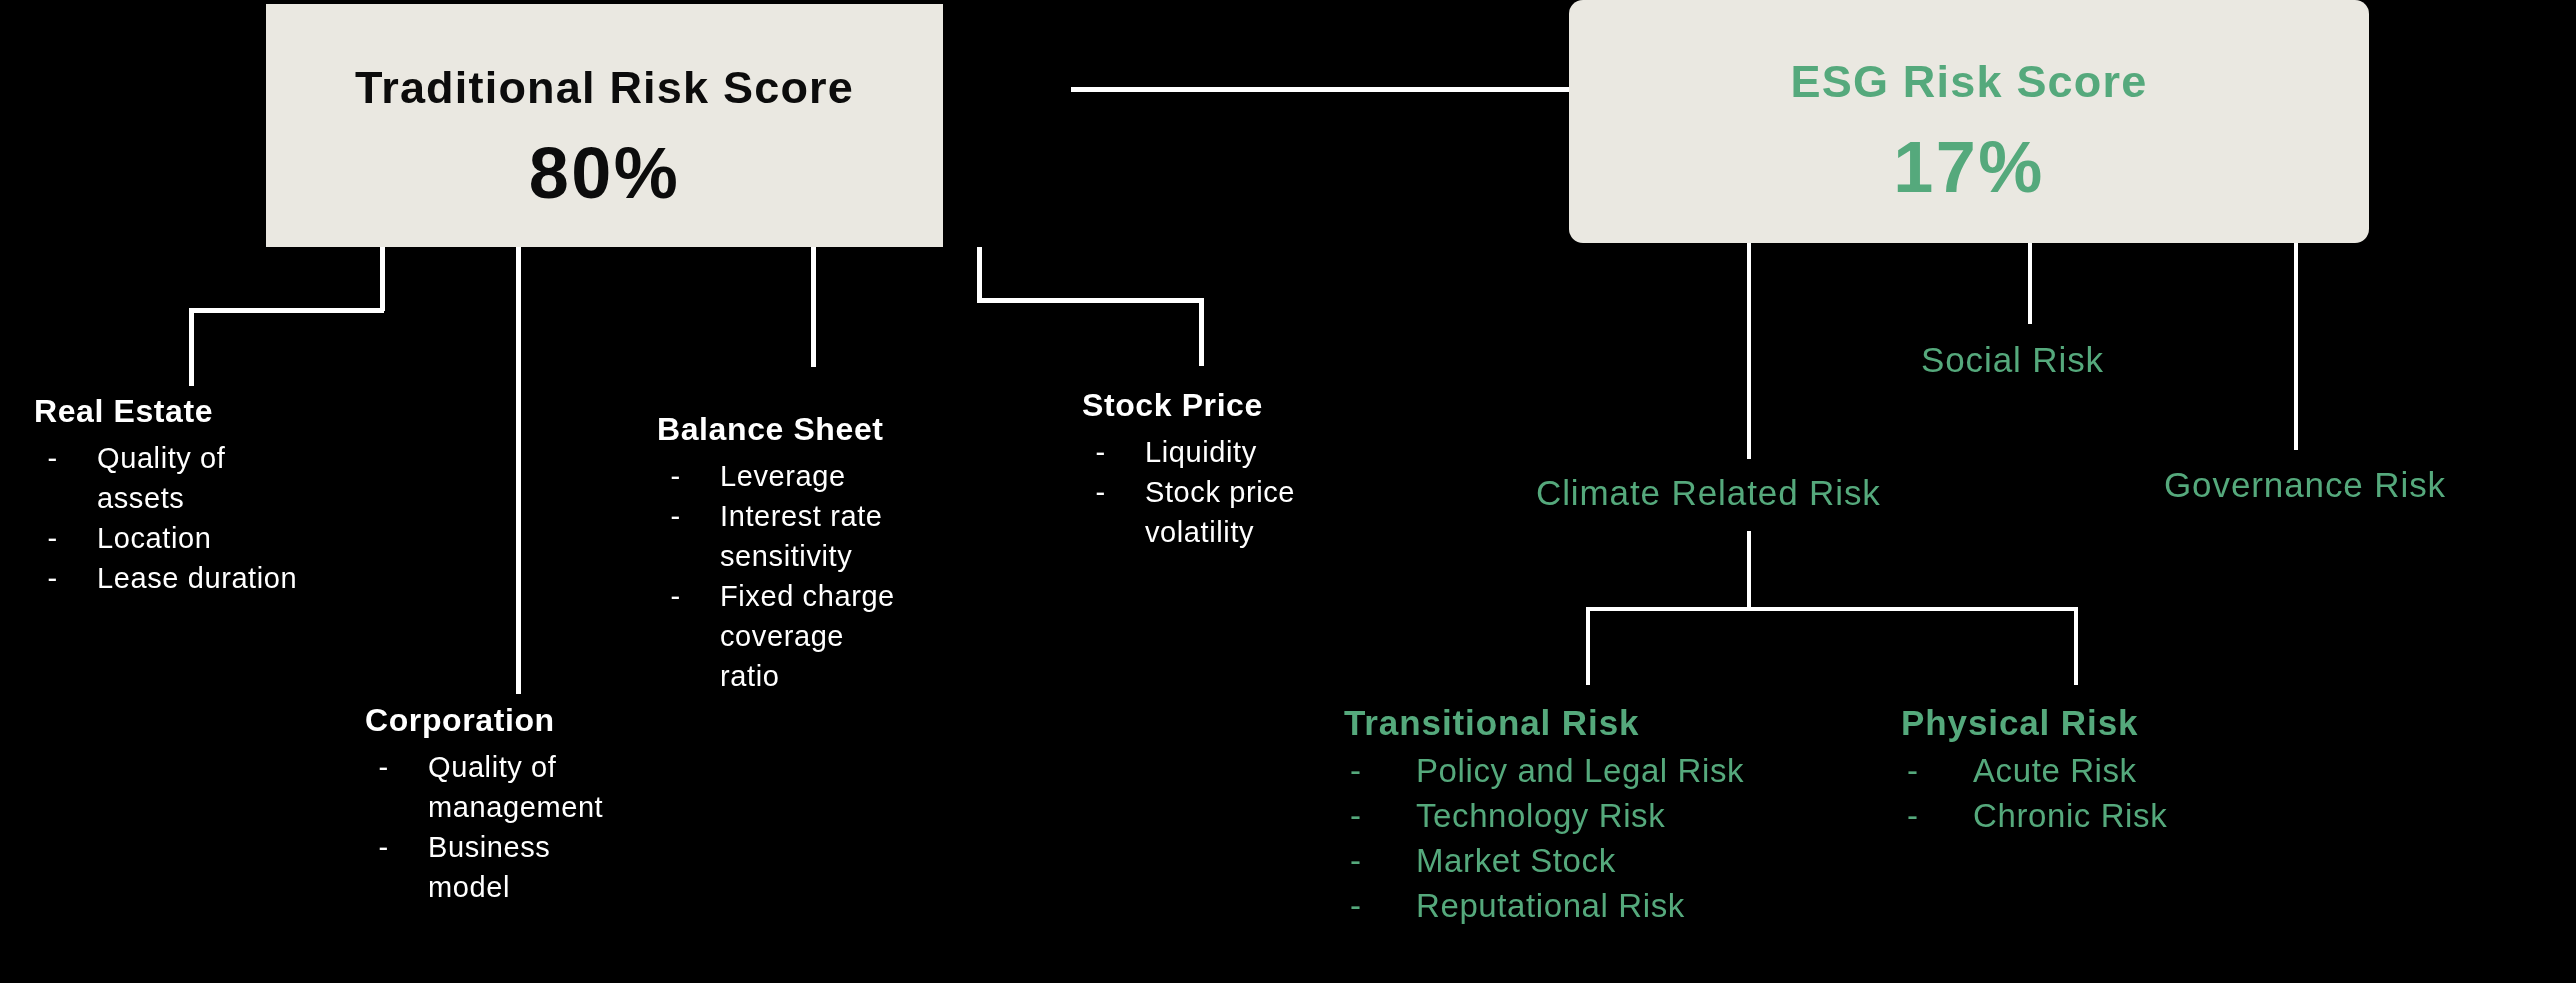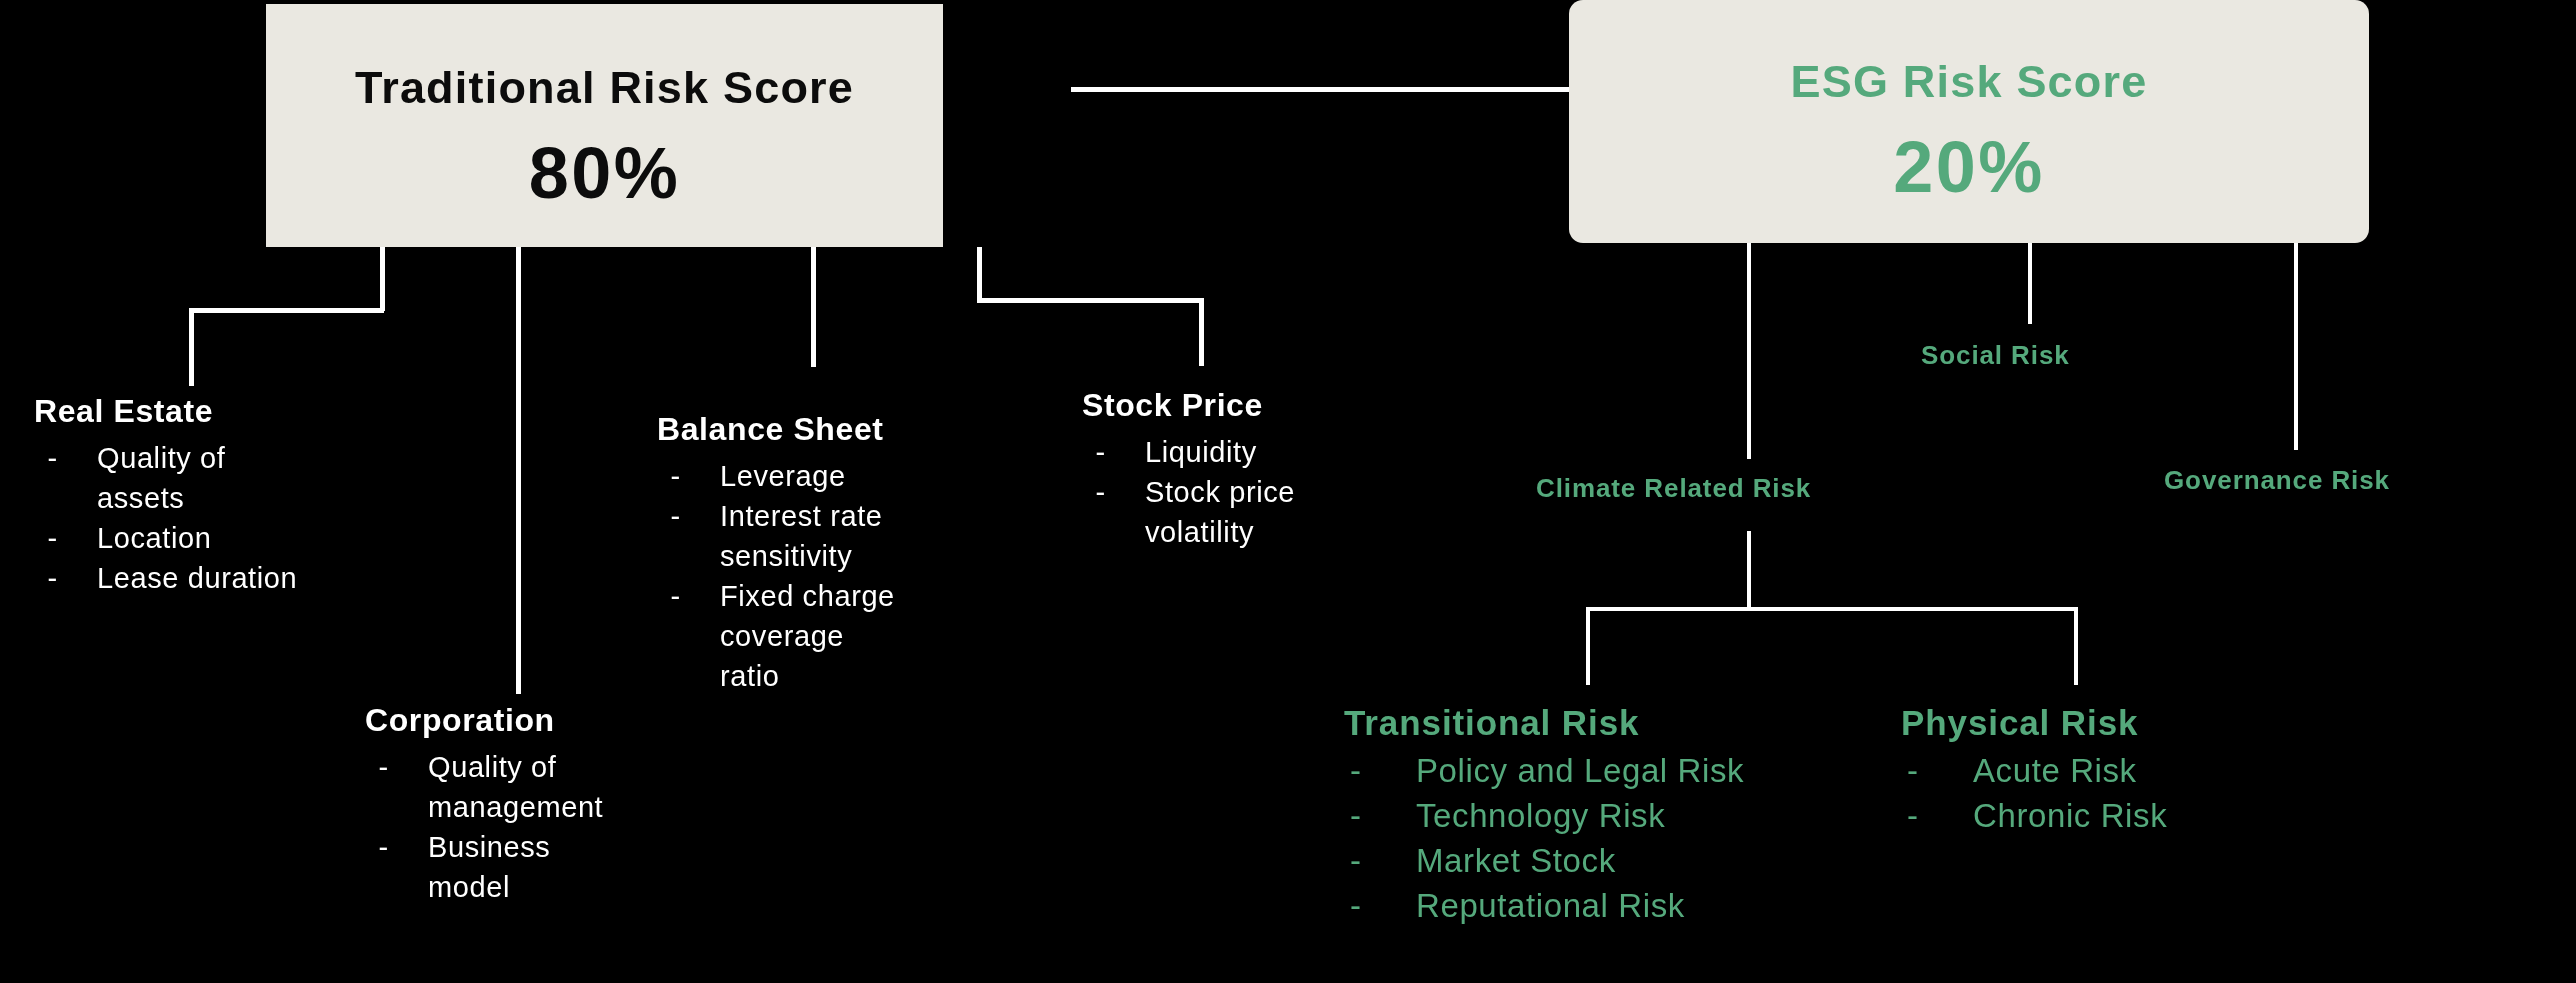--- a/index.html
+++ b/index.html
@@ -45,21 +45,21 @@
   .wgroup h3{margin:0;font-size:32px;font-weight:700;letter-spacing:0.6px;line-height:35px;white-space:nowrap;}
   .wgroup .items{margin-top:8.5px;}
   .item{display:flex;align-items:flex-start;}
   .item .dash{box-sizing:border-box;width:63px;padding-left:13.4px;font-size:29px;line-height:40px;flex:0 0 auto;}
   .item .itx{white-space:pre-line;font-size:29px;line-height:40px;letter-spacing:0.6px;}
   #g-real{left:34px;  top:394px; width:378px;}
   #g-corp{left:365px; top:703px;width:390px;}
   #g-bs  {left:657px;top:412px; width:403px;}
   #g-sp  {left:1082px;top:388px; width:390px;}
   
-  .glabel{position:absolute;color:var(--accent-green);font-size:26px;font-weight:700;letter-spacing:0.9px;line-height:1;white-space:nowrap;}
+  .glabel{position:absolute;color:var(--accent-green);font-size:35px;font-weight:400;letter-spacing:0.9px;line-height:1;white-space:nowrap;}
   #lbl-social {left:1921px;top:342px;}
   #lbl-climate{left:1536px;top:475px;}
   #lbl-gov    {left:2128px;top:467px;margin-left:36px;}
   .ggroup{position:absolute;color:var(--accent-green);}
   .ggroup h3{margin:0;font-size:35px;font-weight:700;letter-spacing:0.9px;line-height:39px;white-space:nowrap;}
   .ggroup .items{margin-top:6.1px;}
   .ggroup .item .dash{width:72px;padding-left:6.1px;font-size:33px;line-height:45px;}
   .ggroup .item .itx{font-size:33px;line-height:45px;letter-spacing:0.6px;white-space:nowrap;}
   #g-trans{left:1344px;top:703px;width:574px;}
   #g-phys {left:1901px;top:703px;width:439px;}
@@ -68,21 +68,21 @@
 <body>
 
 <div id="stage">
 
   <div class="box trad">
     <div class="box-title ink-black">Traditional Risk Score</div>
     <div class="box-value ink-black">80%</div>
   </div>
   <div class="box esg">
     <div class="box-title ink-green">ESG Risk Score</div>
-    <div class="box-value ink-green">20%</div>
+    <div class="box-value ink-green">17%</div>
   </div>
 
   <div class="line" id="l-conn"></div>
   <div class="line" id="l-re-v1"></div>
   <div class="line" id="l-re-h"></div>
   <div class="line" id="l-re-v2"></div>
   <div class="line" id="l-corp"></div>
   <div class="line" id="l-bs"></div>
   <div class="line" id="l-sp-v1"></div>
   <div class="line" id="l-sp-h"></div>

